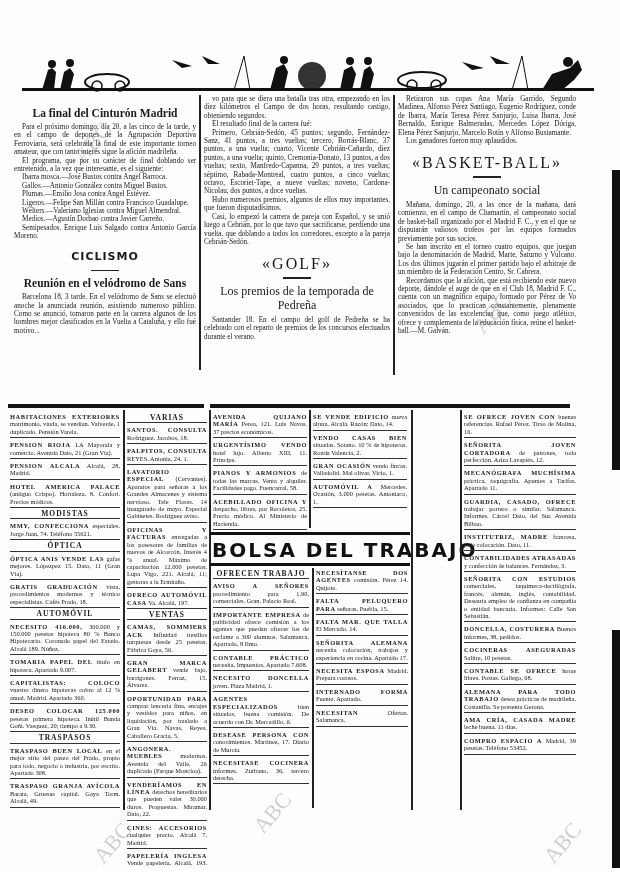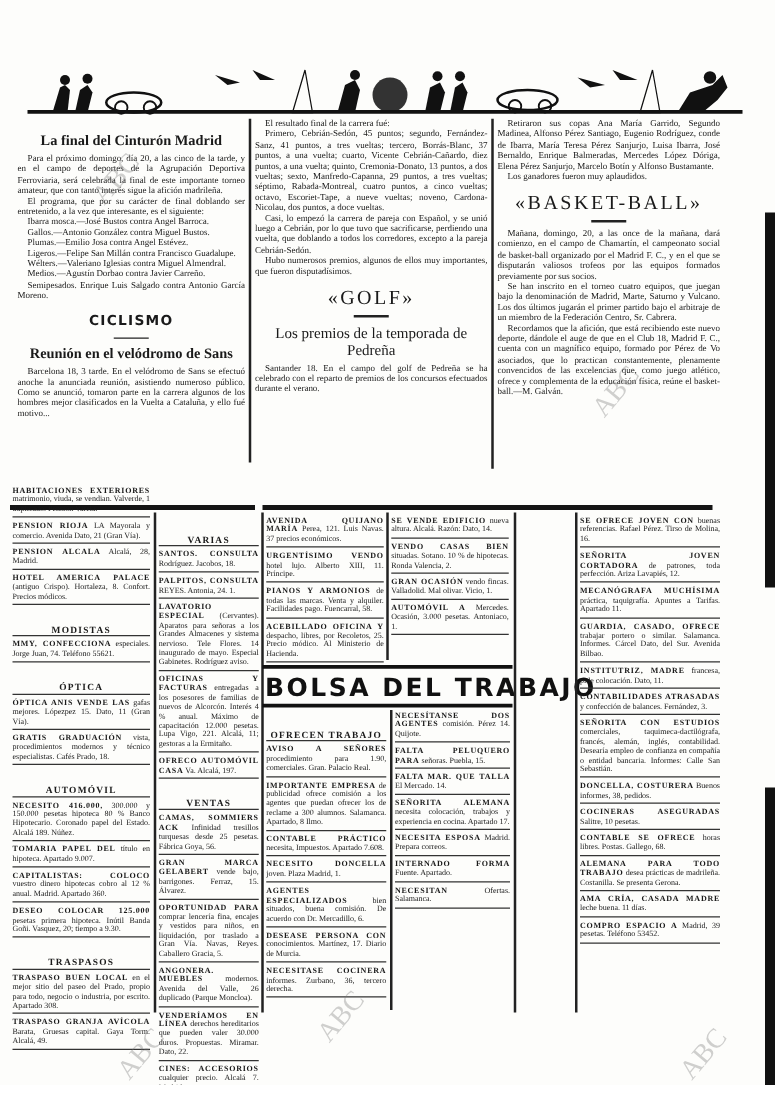--- a/index.html
+++ b/index.html
@@ -13,21 +13,21 @@
   .headline { font-weight: bold; font-size: 11.5px; line-height: 14px; text-align: center; text-indent: 0 !important; margin: 2px 0 3px; font-family: "Liberation Serif", serif; }
   .section { font-size: 11px; line-height: 20px; text-align: center; letter-spacing: 1px; font-family: "DejaVu Sans", sans-serif; font-weight: bold; margin: 6px 0 2px; }
   .section-serif { font-size: 16px; line-height: 20px; text-align: center; letter-spacing: 2px; font-family: "Liberation Serif", serif; margin: 8px 0 2px; }
   .subhead { font-size: 12px; line-height: 14px; text-align: center; margin: 2px 0 4px; font-family: "Liberation Serif", serif; }
   .dash { width: 28px; height: 1.5px; background: #222; margin: 3px auto 5px; }
   .vrule { position: absolute; width: 1.5px; background: #222; }
   .hrule { position: absolute; height: 4px; background: #151515; }
   .ad-col { position: absolute; font-size: 6.4px; line-height: 7.4px; color: #1a1a1a; text-align: justify; font-family: "Liberation Serif", serif; }
   .ad { border-bottom: 1px solid #333; padding: 1px 0 2px; margin-bottom: 2px; }
   .ad b { font-weight: bold; letter-spacing: 0.6px; }
-  .ad-cat { text-align: center; font-weight: bold; font-size: 7.5px; letter-spacing: 1px; margin: 16px 0 2px; border-bottom: 1px solid #333; padding-bottom: 1px; }
+  .ad-cat { text-align: center; font-weight: bold; font-size: 7.5px; letter-spacing: 1px; margin: 2px 0 2px; border-bottom: 1px solid #333; padding-bottom: 1px; }
   .bolsa { position: absolute; left: 212px; top: 538px; width: 198px; font-family: "DejaVu Sans", sans-serif; font-size: 20px; letter-spacing: 2px; font-weight: bold; line-height: 24px; white-space: nowrap; }
   .bolsa-bar { position: absolute; height: 3px; background: #111; }
   .watermark { position: absolute; font-family: "Liberation Serif", serif; font-size: 22px; color: rgba(120,120,120,0.35); transform: rotate(-50deg); }
   .bottom-bar { position: absolute; left: 0; top: 868px; width: 620px; height: 7px; background: #fff; }
   .right-edge { position: absolute; left: 612px; top: 170px; width: 8px; height: 700px; background: #111; }
   .right-edge-gap { position: absolute; left: 612px; top: 470px; width: 8px; height: 160px; background: #fdfdfb; }
 </style>
 </head>
 <body>
 
@@ -77,46 +77,48 @@
     <p>Semipesados. Enrique Luis Salgado contra Antonio García Moreno.</p>
     <div class="section">CICLISMO</div>
     <div class="dash"></div>
     <div class="headline">Reunión en el velódromo de Sans</div>
     <p>Barcelona 18, 3 tarde. En el velódromo de Sans se efectuó anoche la anunciada reunión, asistiendo numeroso público. Como se anunció, tomaron parte en la carrera algunos de los hombres mejor clasificados en la Vuelta a Cataluña, y ello fué motivo...</p>
   </div>
 
   <div class="vrule" style="left:199px; top:95px; height:275px;"></div>
 
   <div class="col" style="left:204px; top:95px; width:186px;">
+    <p>vo para que se diera una batalla tras otra, empezando en los diez kilómetros el Campo de dos horas, resultando castigo, obteniendo segundos.</p>
     <p>El resultado final de la carrera fué:</p>
     <p>Primero, Cebrián-Sedón, 45 puntos; segundo, Fernández-Sanz, 41 puntos, a tres vueltas; tercero, Borrás-Blanc, 37 puntos, a una vuelta; cuarto, Vicente Cebrián-Cañardo, diez puntos, a una vuelta; quinto, Cremonia-Donato, 13 puntos, a dos vueltas; sexto, Manfredo-Capanna, 29 puntos, a tres vueltas; séptimo, Rabada-Montreal, cuatro puntos, a cinco vueltas; octavo, Escoriet-Tape, a nueve vueltas; noveno, Cardona-Nicolau, dos puntos, a doce vueltas.</p>
+    <p>Hubo numerosos premios, algunos de ellos muy importantes, que fueron disputadísimos.</p>
     <p>Casi, lo empezó la carrera de pareja con Español, y se unió luego a Cebrián, por lo que tuvo que sacrificarse, perdiendo una vuelta, que doblando a todos los corredores, excepto a la pareja Cebrián-Sedón.</p>
-    <p>Hubo numerosos premios, algunos de ellos muy importantes, que fueron disputadísimos.</p>
     <div class="section-serif">«GOLF»</div>
     <div class="dash"></div>
     <div class="subhead">Los premios de la temporada de Pedreña</div>
     <p>Santander 18. En el campo del golf de Pedreña se ha celebrado con el reparto de premios de los concursos efectuados durante el verano.</p>
   </div>
 
   <div class="vrule" style="left:393px; top:95px; height:280px;"></div>
 
   <div class="col" style="left:398px; top:95px; width:178px;">
     <p>Retiraron sus copas Ana María Garrido, Segundo Madinea, Alfonso Pérez Santiago, Eugenio Rodríguez, conde de Ibarra, María Teresa Pérez Sanjurjo, Luisa Ibarra, José Bernaldo, Enrique Balmeradas, Mercedes López Dóriga, Elena Pérez Sanjurjo, Marcelo Botín y Alfonso Bustamante.</p>
     <p>Los ganadores fueron muy aplaudidos.</p>
     <div class="section-serif">«BASKET-BALL»</div>
     <div class="dash"></div>
+    <div class="subhead">Un campeonato social</div>
     <p>Mañana, domingo, 20, a las once de la mañana, dará comienzo, en el campo de Chamartín, el campeonato social de basket-ball organizado por el Madrid F. C., y en el que se disputarán valiosos trofeos por las equipos formados previamente por sus socios.</p>
     <p>Se han inscrito en el torneo cuatro equipos, que juegan bajo la denominación de Madrid, Marte, Saturno y Vulcano. Los dos últimos jugarán el primer partido bajo el arbitraje de un miembro de la Federación Centro, Sr. Cabrera.</p>
     <p>Recordamos que la afición, que está recibiendo este nuevo deporte, dándole el auge de que en el Club 18, Madrid F. C., cuenta con un magnífico equipo, formado por Pérez de Vo asociados, que lo practican constantemente, plenamente convencidos de las excelencias que, como juego atlético, ofrece y complementa de la educación física, reúne el basket-ball.—M. Galván.</p>
   </div>
 
   <div class="hrule" style="left:8px; top:404px; width:196px;"></div>
   <div class="hrule" style="left:210px; top:404px; width:360px;"></div>
 
-  <div class="ad-col" style="left:10px; top:388px; width:110px;">
+  <div class="ad-col" style="left:10px; top:412px; width:110px;">
     <div class="ad"><b>HABITACIONES EXTERIORES</b> <span>matrimonio, viuda, se vendian. Valverde, 1 duplicado. Pensión Varela.</span></div>
     <div class="ad"><b>PENSION RIOJA</b> <span>LA Mayorala y comercio. Avenida Dato, 21 (Gran Vía).</span></div>
     <div class="ad"><b>PENSION ALCALA</b> <span>Alcalá, 28, Madrid.</span></div>
     <div class="ad"><b>HOTEL AMERICA PALACE</b> <span>(antiguo Crispo). Hortaleza, 8. Confort. Precios módicos.</span></div>
     <div class="ad-cat">MODISTAS</div>
     <div class="ad"><b>MMY, CONFECCIONA</b> <span>especiales. Jorge Juan, 74. Teléfono 55621.</span></div>
     <div class="ad-cat">ÓPTICA</div>
     <div class="ad"><b>ÓPTICA ANIS VENDE LAS</b> <span>gafas mejores. Lópezpez 15. Dato, 11 (Gran Vía).</span></div>
     <div class="ad"><b>GRATIS GRADUACIÓN</b> <span>vista, procedimientos modernos y técnico especialistas. Cafés Prado, 18.</span></div>
     <div class="ad-cat">AUTOMÓVIL</div>

